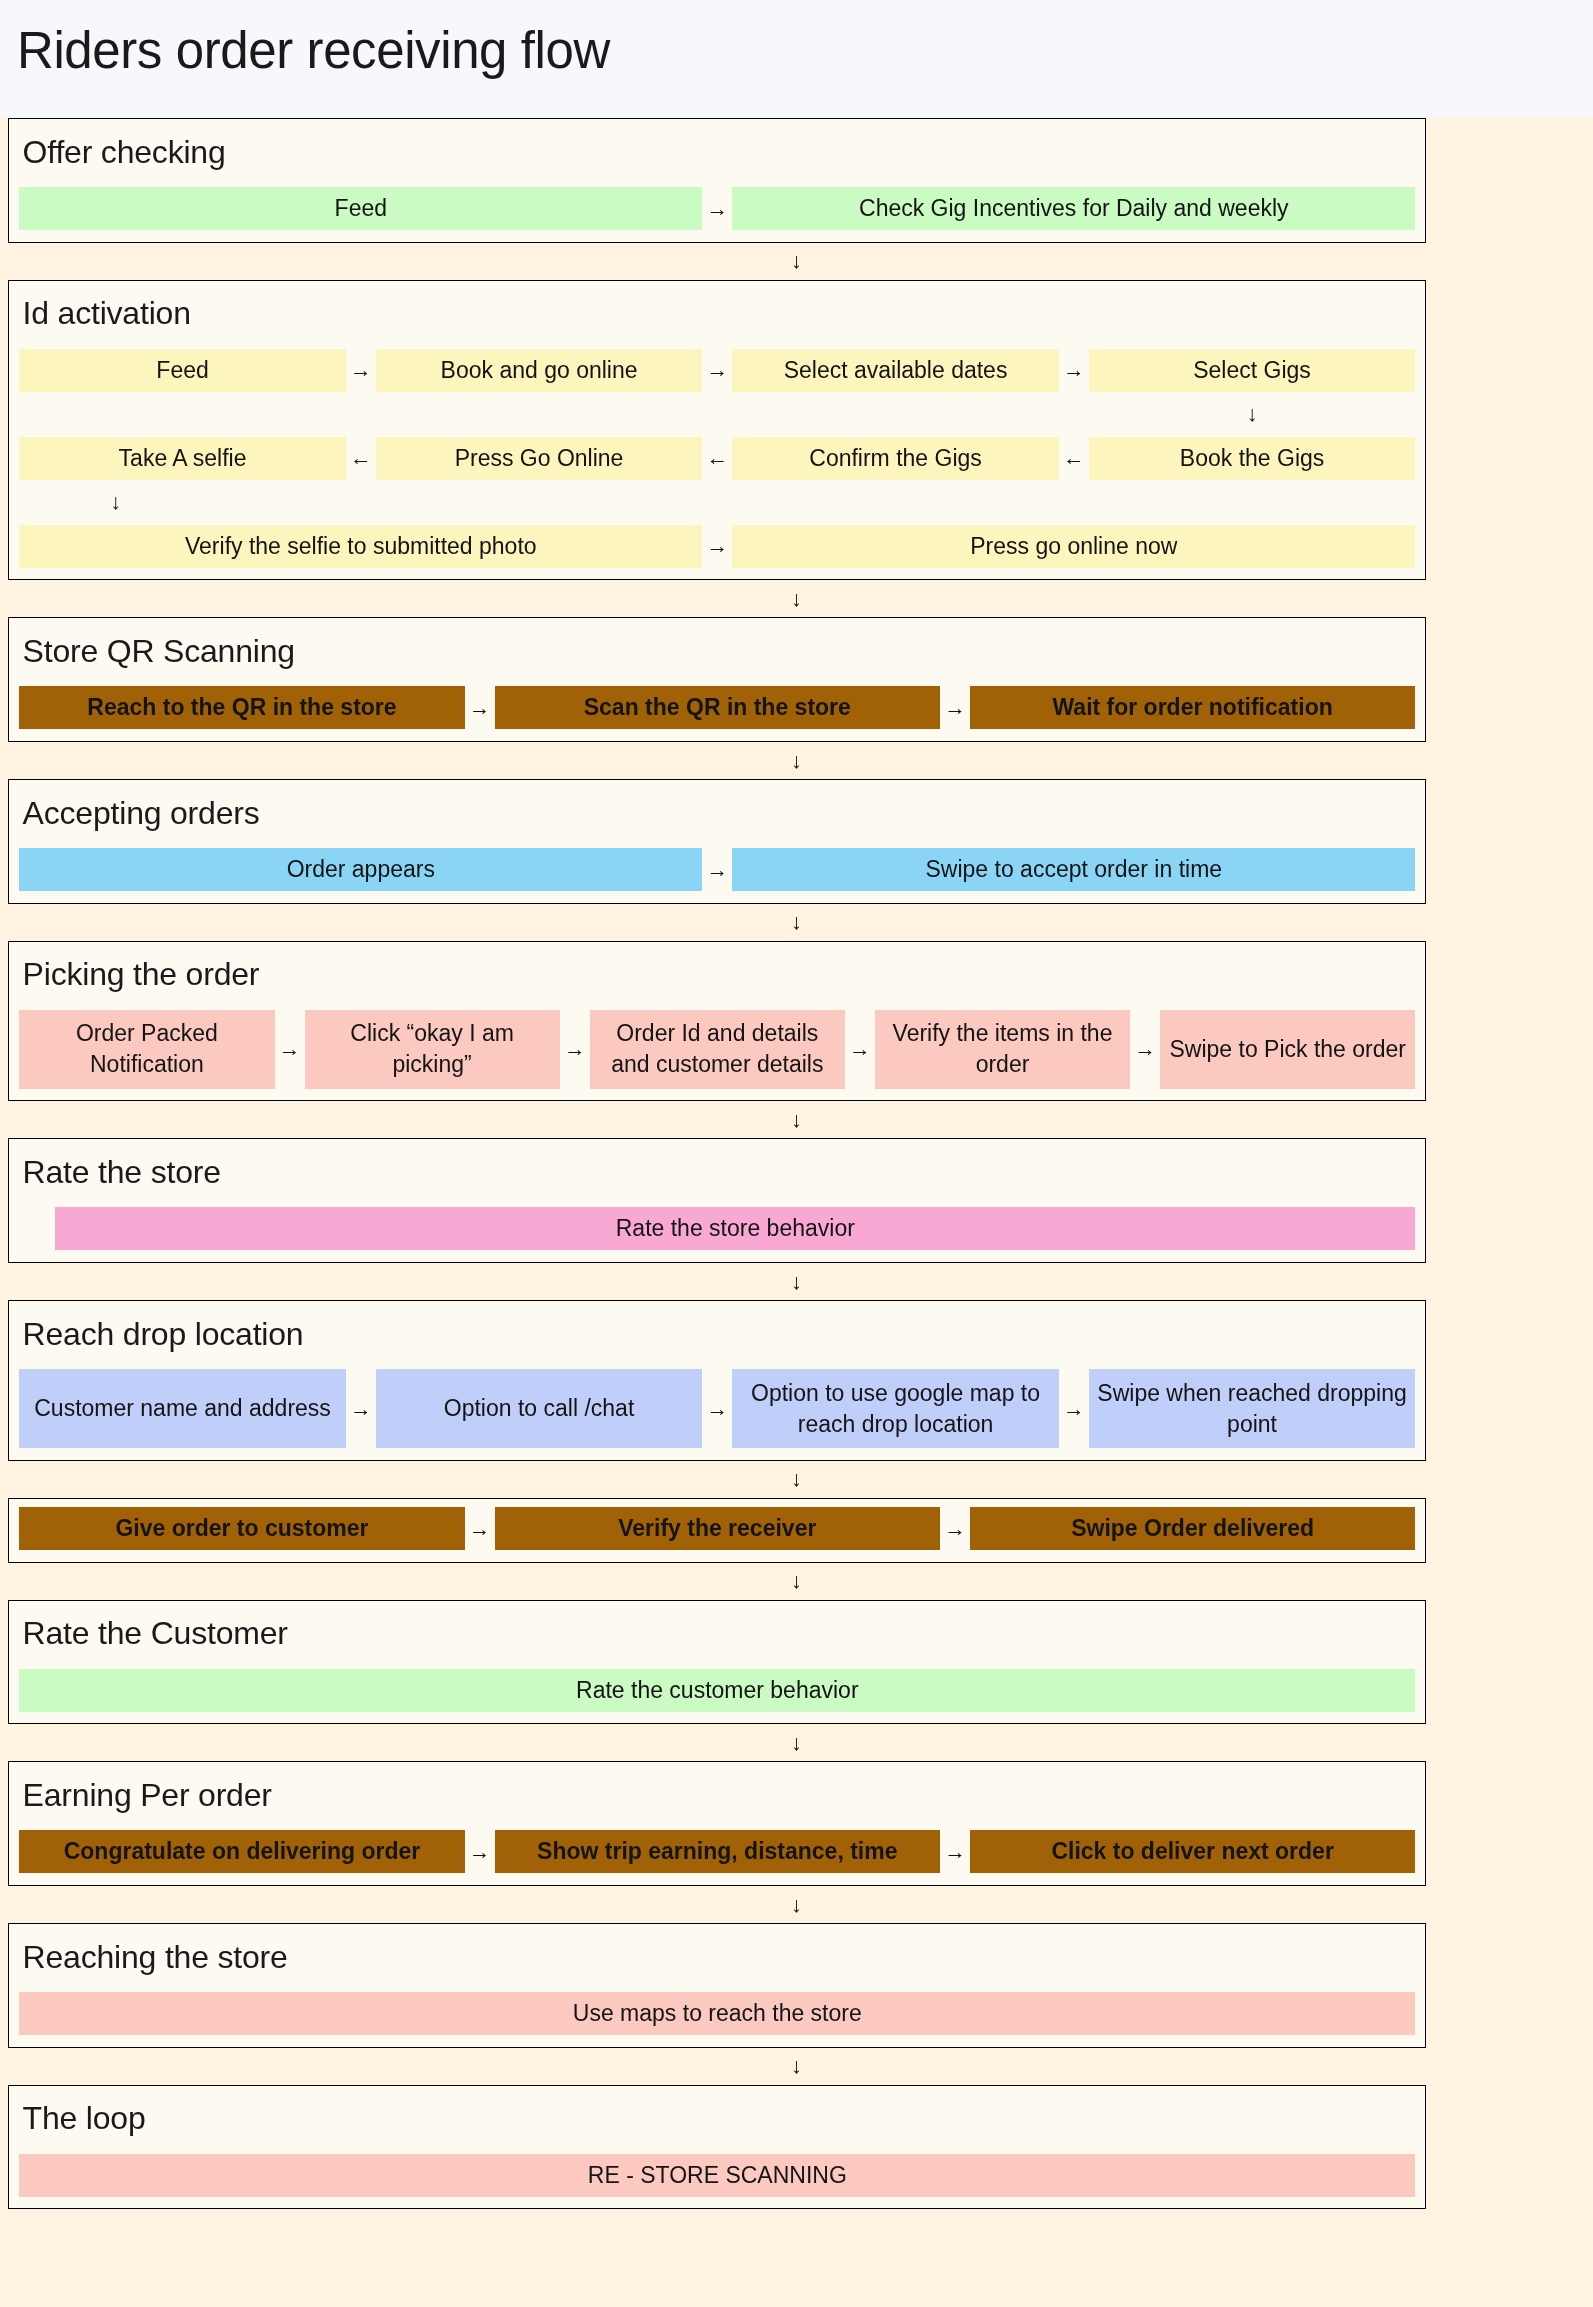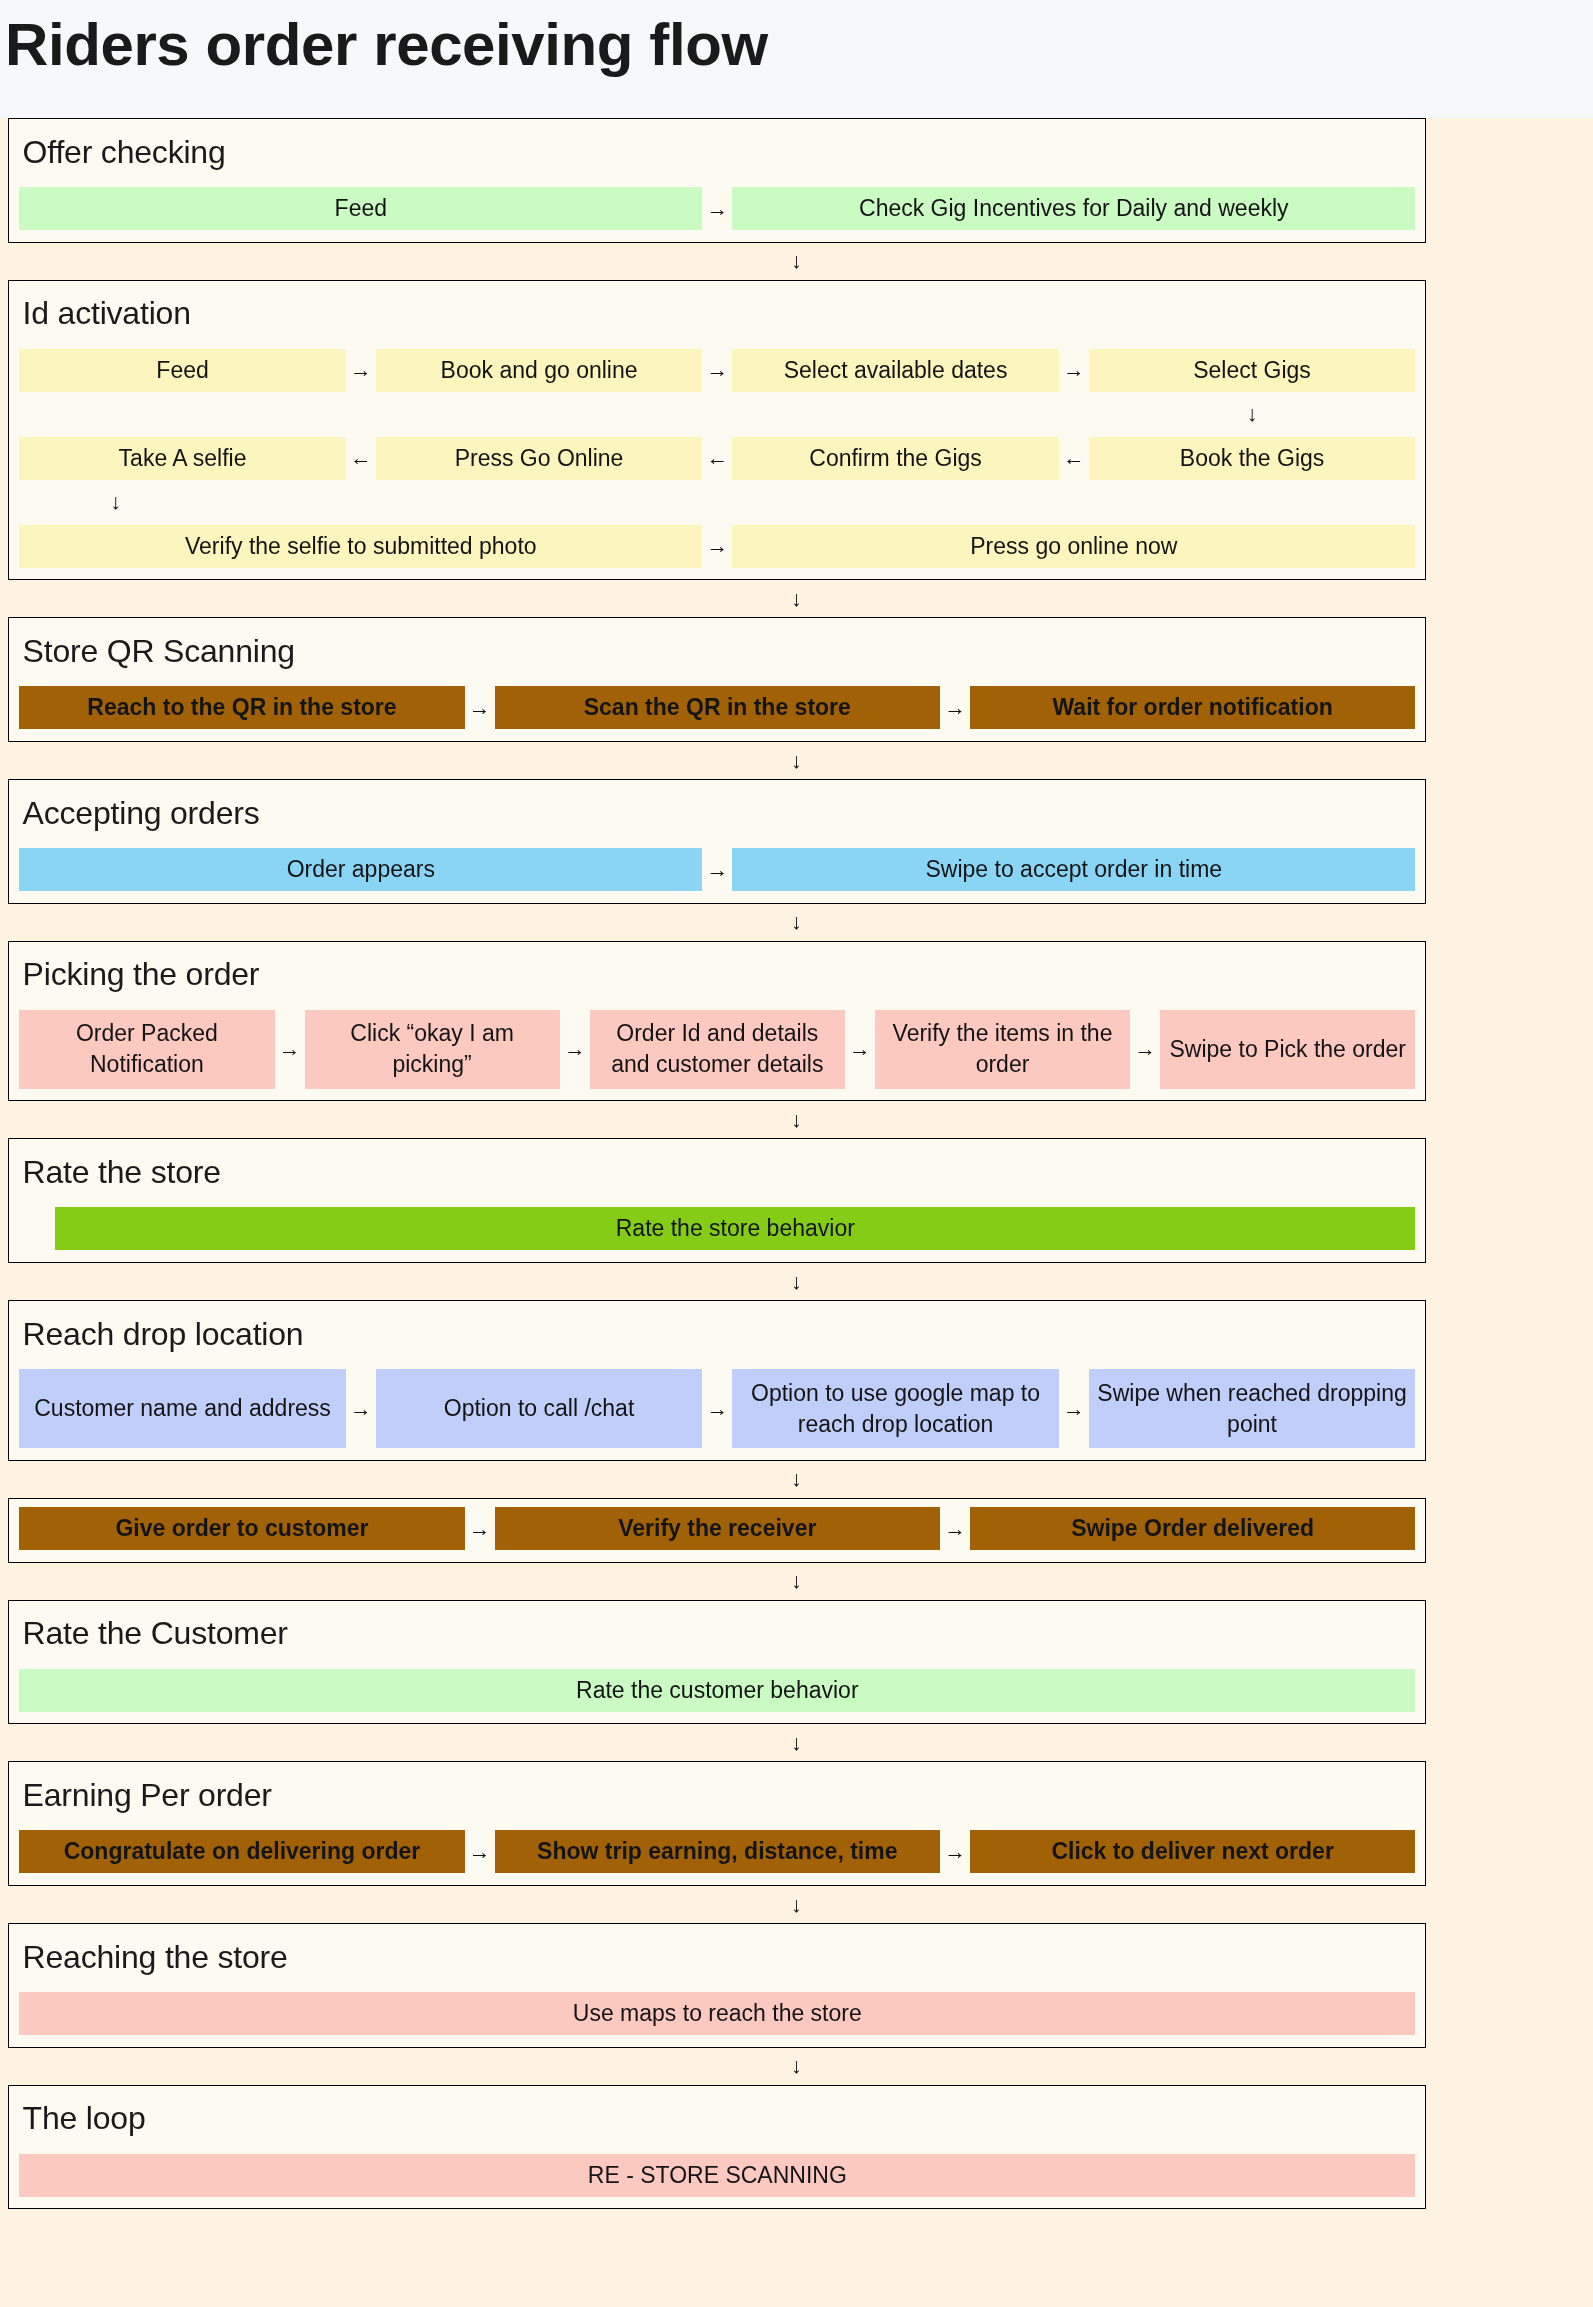--- a/index.html
+++ b/index.html
@@ -17,26 +17,26 @@
   
   .page-header {
     background: #F7F8FB;
     height: 118px;
     box-sizing: border-box;
     padding: 6.6px 0 0 3.3px;
     display: flex;
     align-items: flex-start;
   }
   .page-title {
-    font-size: 60px;
-    font-weight: 700;
+    font-size: 51px;
+    font-weight: 400;
     color: #1a1a1a;
     letter-spacing: -0.4px;
     line-height: 1.25;
-    margin: 0;
+    margin: 12px;
     padding-left: 1.7px;
   }
 
   
   .flow {
     background: #FDF3E0;
     padding: 0 8.3px 25px 8.3px;
     box-sizing: border-box;
     width: 1593px;
   }
@@ -124,21 +124,21 @@
     line-height: 1;
     user-select: none;
   }
 
   
   .c-green   { background: #C9FBC2; }
   .c-yellow  { background: #FCF5BE; }
   .c-pink    { background: #a16207; font-weight: bold; }
   .c-skyblue { background: #8AD5F5; }
   .c-salmon  { background: #FBC9BF; }
-  .c-orange  { background: #84cc16; margin-left: 36px; }
+  .c-orange  { background: #f9a8d4; margin-left: 36px; }
   .c-periw   { background: #BFCFFA; }
 </style>
 </head>
 <body>
 
 <header class="page-header">
   <h1 class="page-title">Riders order receiving flow</h1>
 </header>
 
 <main class="flow">

